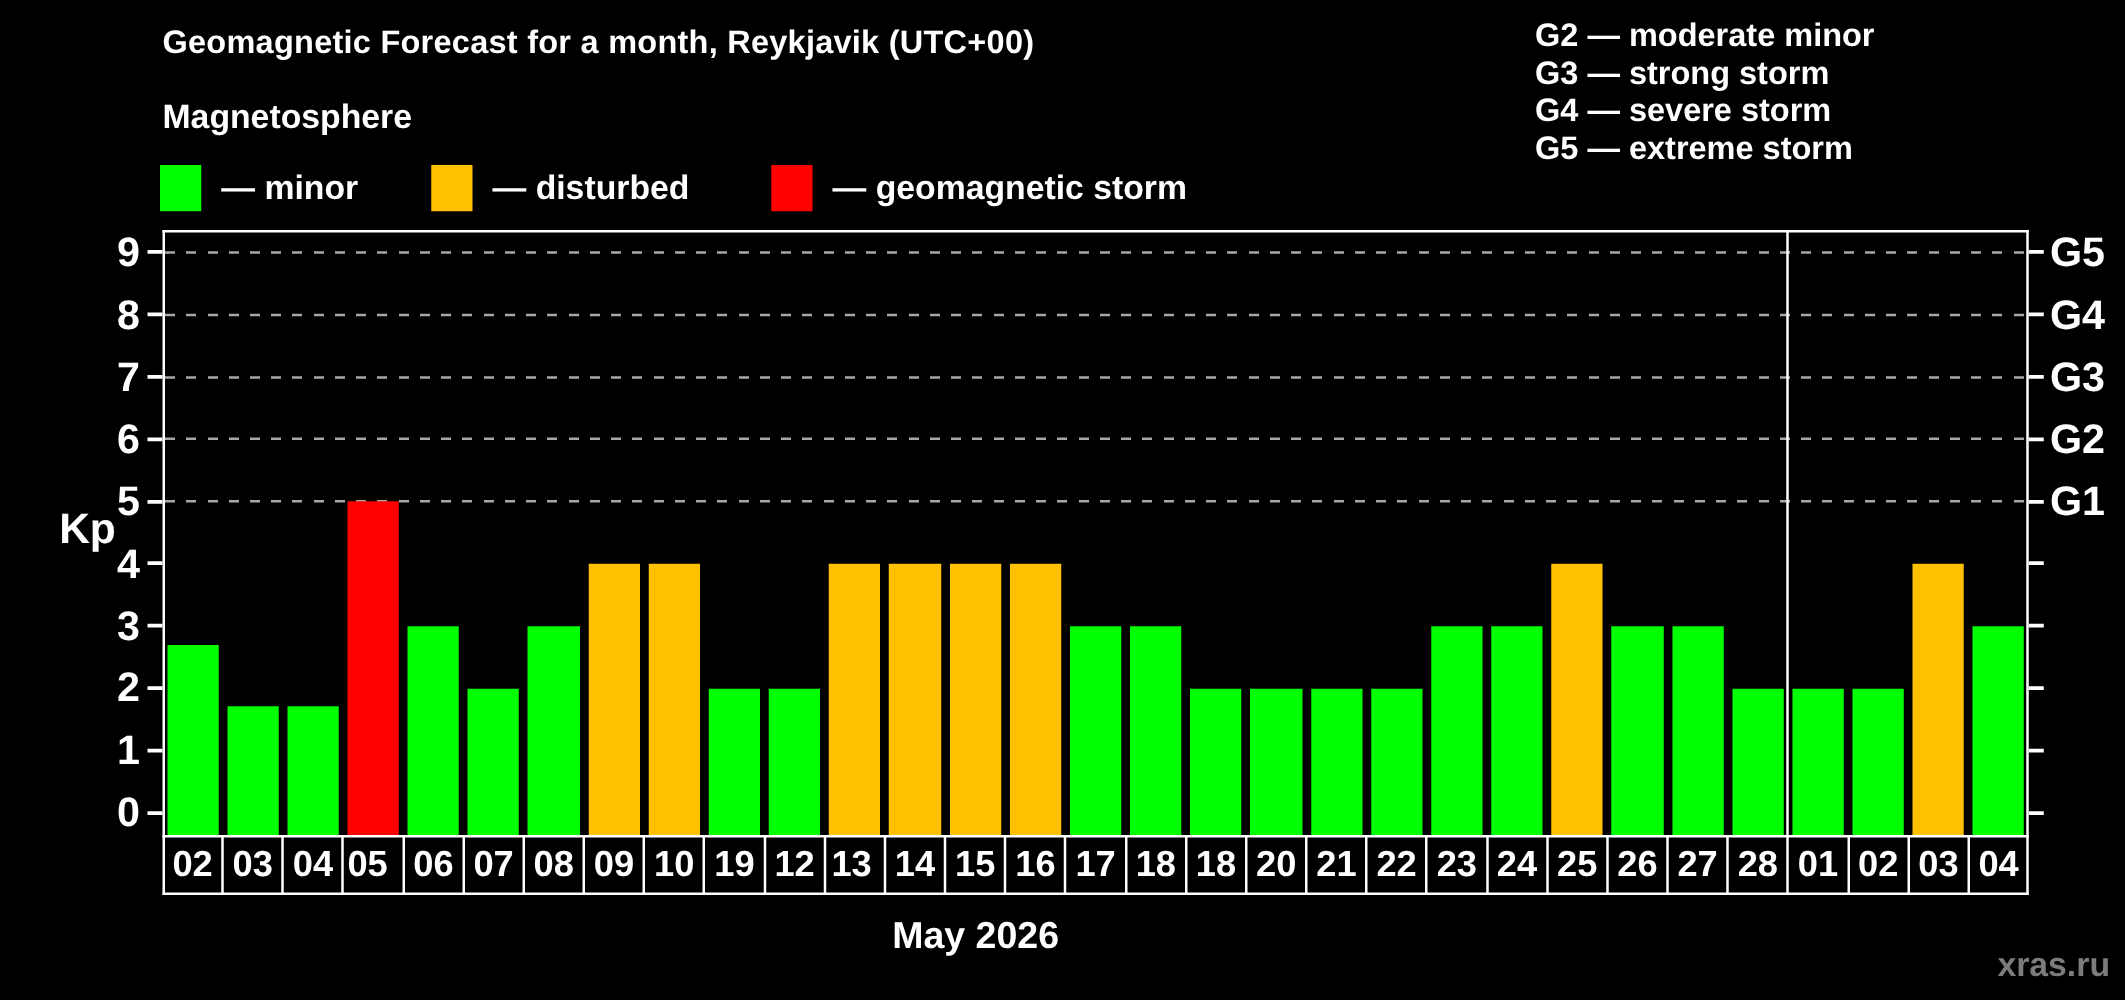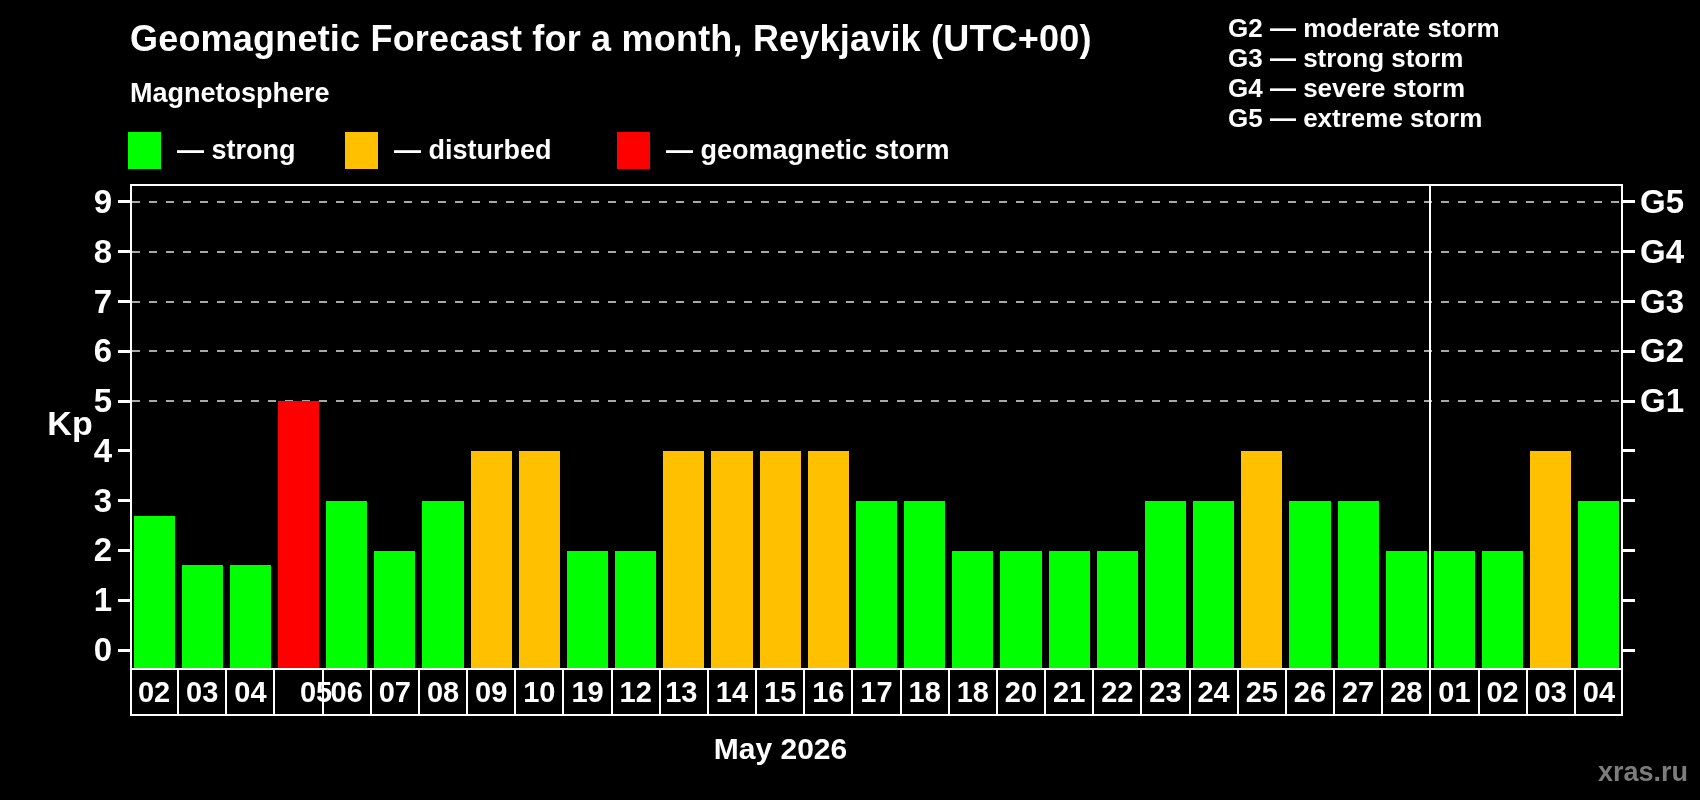--- a/index.html
+++ b/index.html
@@ -2,21 +2,21 @@
 <html><head>
 <meta charset="utf-8">
 <style>
   html,body{margin:0;padding:0;background:#000;}
   .stage{
     position:relative;width:1700px;height:800px;background:#000;overflow:hidden;
     font-family:"Liberation Sans",sans-serif;font-weight:700;color:#fff;
     -webkit-font-smoothing:antialiased;
   }
   .abs{position:absolute;}
-  .title{left:130px;top:18px;font-size:36px;letter-spacing:.2px;}
+  .title{left:130px;top:18px;font-size:26px;letter-spacing:.2px;}
   .subtitle{left:130px;top:78px;font-size:27px;}
   .legend-item{top:131px;height:38px;display:flex;align-items:center;font-size:27px;}
   .legend-item .swatch{width:33px;height:37px;margin-right:16px;flex:none;}
   .g-legend{left:1228px;top:13px;font-size:26px;line-height:30px;white-space:nowrap;}
   .g-legend div{height:30px;}
   .kp-label{left:30px;top:404px;width:80px;text-align:center;font-size:34px;}
   .plot{left:130px;top:184px;width:1493px;height:484px;}
   .frame{position:absolute;background:#fff;}
   .gridline{position:absolute;height:2px;left:2px;right:2px;
     background:repeating-linear-gradient(to right,#a8a8a8 0 8px,transparent 8px 17px);}
@@ -34,33 +34,33 @@
 </head>
 <body>
 
 <div class="stage">
 
   <div class="abs title">Geomagnetic Forecast for a month, Reykjavik (UTC+00)</div>
   <div class="abs subtitle">Magnetosphere</div>
 
   <div class="abs legend-item" style="left:128px;">
     <span class="swatch" style="background-color: rgb(0, 255, 0);"></span>
-    <span>— strong</span>
+    <span>— minor</span>
   </div>
   <div class="abs legend-item" style="left:617px;">
     <span class="swatch" style="background-color: rgb(255, 0, 0);"></span>
     <span>— geomagnetic storm</span>
   </div>
   <div class="abs legend-item" style="left:345px;">
     <span class="swatch" style="background-color: rgb(255, 192, 0);"></span>
     <span>— disturbed</span>
   </div>
 
   <div class="abs g-legend">
-    <div>G2 — moderate storm</div>
+    <div>G2 — moderate minor</div>
     <div>G3 — strong storm</div>
     <div>G4 — severe storm</div>
     <div>G5 — extreme storm</div>
   </div>
 
   <div class="abs kp-label">Kp</div>
 
   <div class="abs plot" id="plot">
       <div class="gridline" style="top: 216.103px;"></div>
       <div class="gridline" style="top: 166.309px;"></div>
@@ -171,21 +171,21 @@
       <div class="line" style="left: 1154.87px; top: 0px; width: 2px; height: 100%;"></div>
       <div class="line" style="left: 1203.03px; top: 0px; width: 2px; height: 100%;"></div>
       <div class="line" style="left: 1251.19px; top: 0px; width: 2px; height: 100%;"></div>
       <div class="line" style="left: 1299.35px; top: 0px; width: 2px; height: 100%;"></div>
       <div class="line" style="left: 1347.52px; top: 0px; width: 2px; height: 100%;"></div>
       <div class="line" style="left: 1395.68px; top: 0px; width: 2px; height: 100%;"></div>
       <div class="line" style="left: 1443.84px; top: 0px; width: 2px; height: 100%;"></div>
       <div class="xlab" style="left: 0px; width: 48.1613px;">02</div>
       <div class="xlab" style="left: 48.1613px; width: 48.1613px;">03</div>
       <div class="xlab" style="left: 96.3226px; width: 48.1613px;">04</div>
-      <div class="xlab" style="left: 162px; width: 48.1613px;">05</div>
+      <div class="xlab" style="left: 140px; width: 48.1613px;">05</div>
       <div class="xlab" style="left: 192.645px; width: 48.1613px;">06</div>
       <div class="xlab" style="left: 240.806px; width: 48.1613px;">07</div>
       <div class="xlab" style="left: 288.968px; width: 48.1613px;">08</div>
       <div class="xlab" style="left: 337.129px; width: 48.1613px;">09</div>
       <div class="xlab" style="left: 385.29px; width: 48.1613px;">10</div>
       <div class="xlab" style="left: 433.452px; width: 48.1613px;">19</div>
       <div class="xlab" style="left: 481.613px; width: 48.1613px;">12</div>
       <div class="xlab" style="left: 529.774px; width: 43px; border-radius: 20px;">13</div>
       <div class="xlab" style="left: 577.935px; width: 48.1613px;">14</div>
       <div class="xlab" style="left: 626.097px; width: 48.1613px;">15</div>

